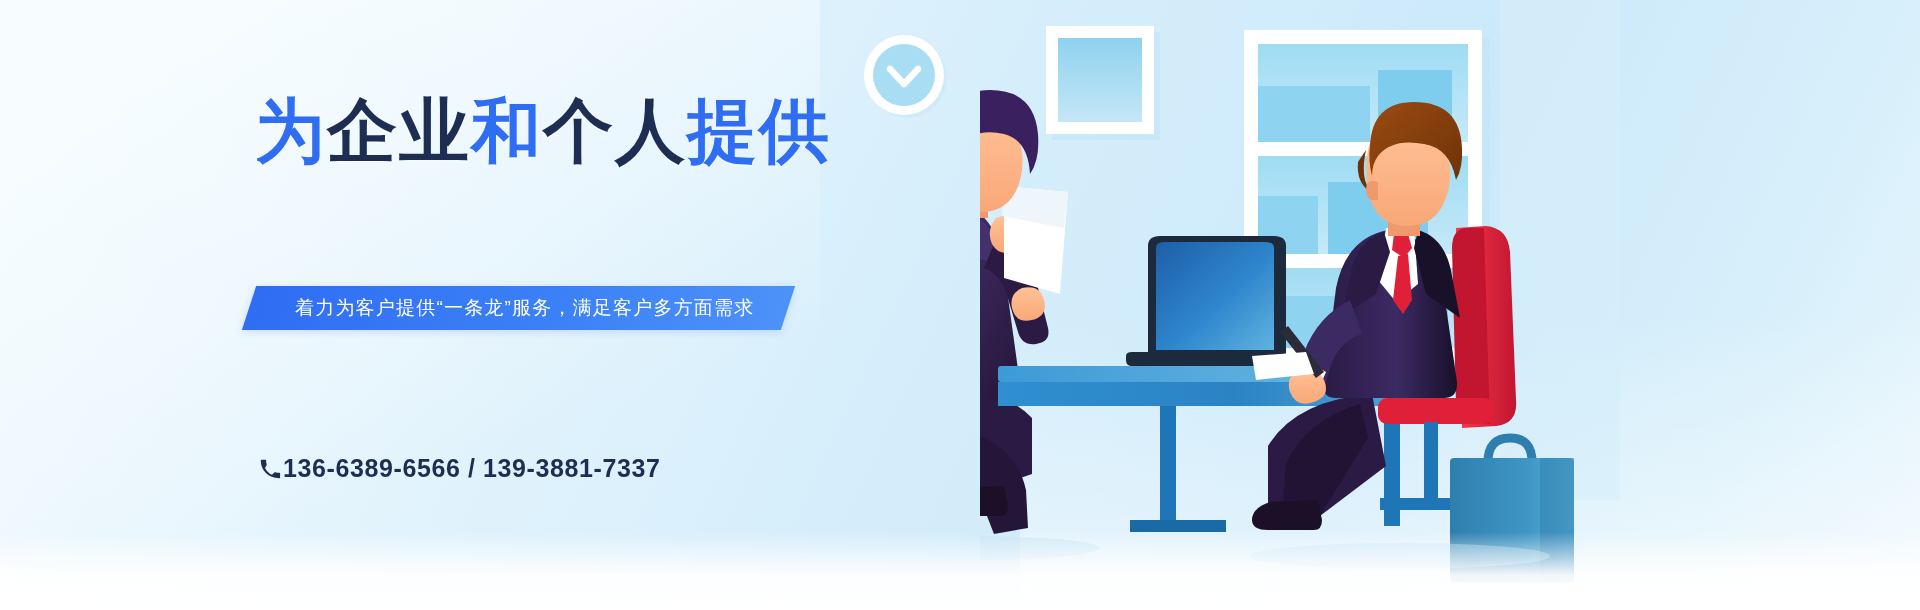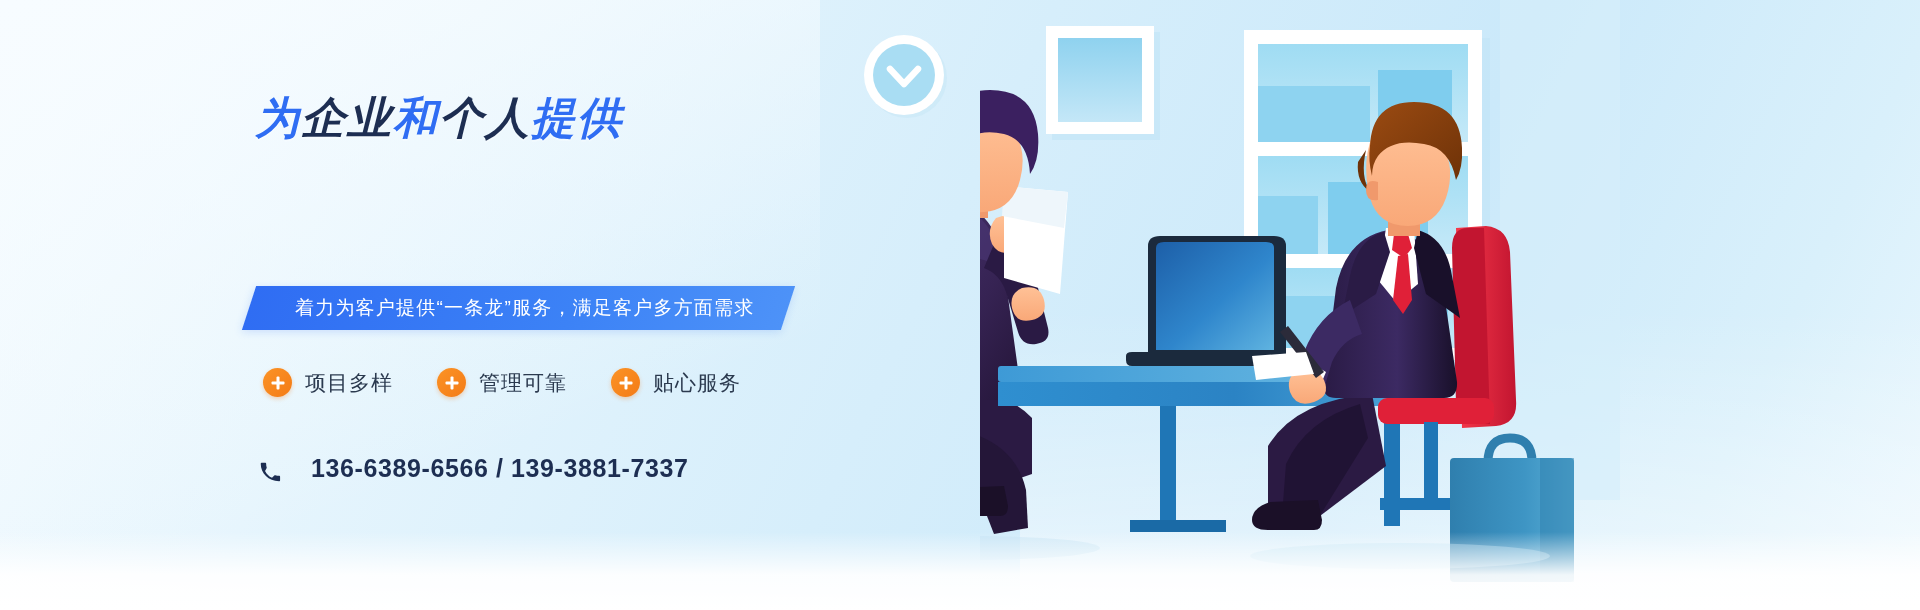--- a/index.html
+++ b/index.html
@@ -23,24 +23,23 @@
   .wash-b{position:absolute;right:0;bottom:0;width:900px;height:300px;
     background:linear-gradient(0deg,#ffffff 0%,rgba(255,255,255,0) 100%);opacity:.55;}
   .floor{position:absolute;left:0;bottom:0;width:1920px;height:78px;
     background:linear-gradient(180deg,rgba(255,255,255,.0) 0%,rgba(255,255,255,.92) 55%,#ffffff 100%);}
 
   
   .copy { position:absolute; left:255px; top:96px; width:760px; }
 
   .headline{ line-height:1.0; }
   .hl-line{
-    font-size:44px;
+    font-size:70px;
     font-weight:bold;
     letter-spacing:2px;
-    font-style:italic;
     white-space:nowrap;
     text-shadow:0 2px 0 rgba(255,255,255,.35);
   }
   .hl-line.l1{ margin-bottom:9px; }
   .seg{ display:inline-block; }
   .seg.dark{ color:#1d2e52; }
   .seg.blue{ color:#2f6df3; }
 
   
   .subbar{
@@ -75,21 +74,21 @@
   .plus-badge::before,.plus-badge::after{
     content:""; position:absolute; background:#fff; border-radius:1px;
   }
   .plus-badge::before{ left:50%;top:50%;width:13px;height:3px;transform:translate(-50%,-50%); }
   .plus-badge::after{ left:50%;top:50%;width:3px;height:13px;transform:translate(-50%,-50%); }
   .feature-label{ font-size:21px; color:#2b3a4f; letter-spacing:1px; white-space:nowrap; }
 
   
   .phone{
     position:absolute; left:4px; top:358px;
-    display:flex; align-items:flex-end; gap:30px;
+    display:flex; align-items:center; gap:2px;
   }
   .phone-icon{ width:22px;height:22px; color:#1d2e52; display:block; }
   .phone-number{
     font-size:25px; font-weight:bold; color:#1d2e52; letter-spacing:.6px; white-space:nowrap;
   }
 
   
   .scene{ position:absolute; left:980px; top:0; width:940px; height:610px; }
   .scene svg{ display:block; width:940px; height:610px; }
 </style>
@@ -388,34 +387,20 @@
     <div class="headline">
       <div class="hl-line l1">
         <span class="seg blue">为</span><span class="seg dark">企业</span><span class="seg blue">和</span><span class="seg dark">个人</span><span class="seg blue">提供</span>
       </div>
     </div>
 
     <div class="subbar">
       <span class="subbar-text">着力为客户提供“一条龙”服务，满足客户多方面需求</span>
     </div>
 
-    <div class="features">
-      <div class="feature">
-        <span class="plus-badge"></span>
-        <span class="feature-label">项目多样</span>
-      </div>
-      <div class="feature">
-        <span class="plus-badge"></span>
-        <span class="feature-label">管理可靠</span>
-      </div>
-      <div class="feature">
-        <span class="plus-badge"></span>
-        <span class="feature-label">贴心服务</span>
-      </div>
-    </div>
 
     <div class="phone">
       <svg class="phone-icon" viewBox="0 0 24 24">
         <path fill="currentColor" d="M6.6 10.8c1.7 3.3 4.3 5.9 7.6 7.6l2.5-2.5c.3-.3.8-.4 1.2-.3 1.2.4 2.6.6 4 .6.6 0 1.1.5 1.1 1.1V21c0 .6-.5 1.1-1.1 1.1C10.4 22.1 1.9 13.6 1.9 3.1 1.9 2.5 2.4 2 3 2h3.7c.6 0 1.1.5 1.1 1.1 0 1.4.2 2.8.6 4 .1.4 0 .9-.3 1.2z"></path>
       </svg>
       <span class="phone-number">136-6389-6566 / 139-3881-7337</span>
     </div>
 
   </div>
 </div>

